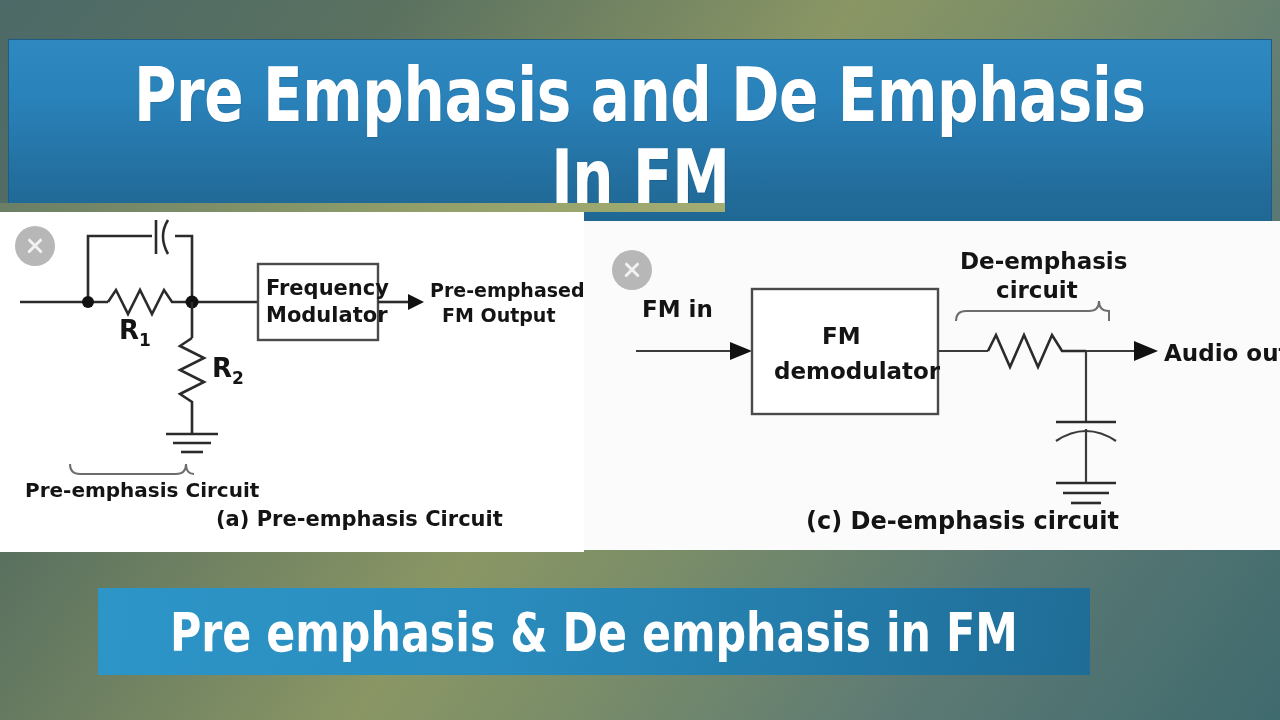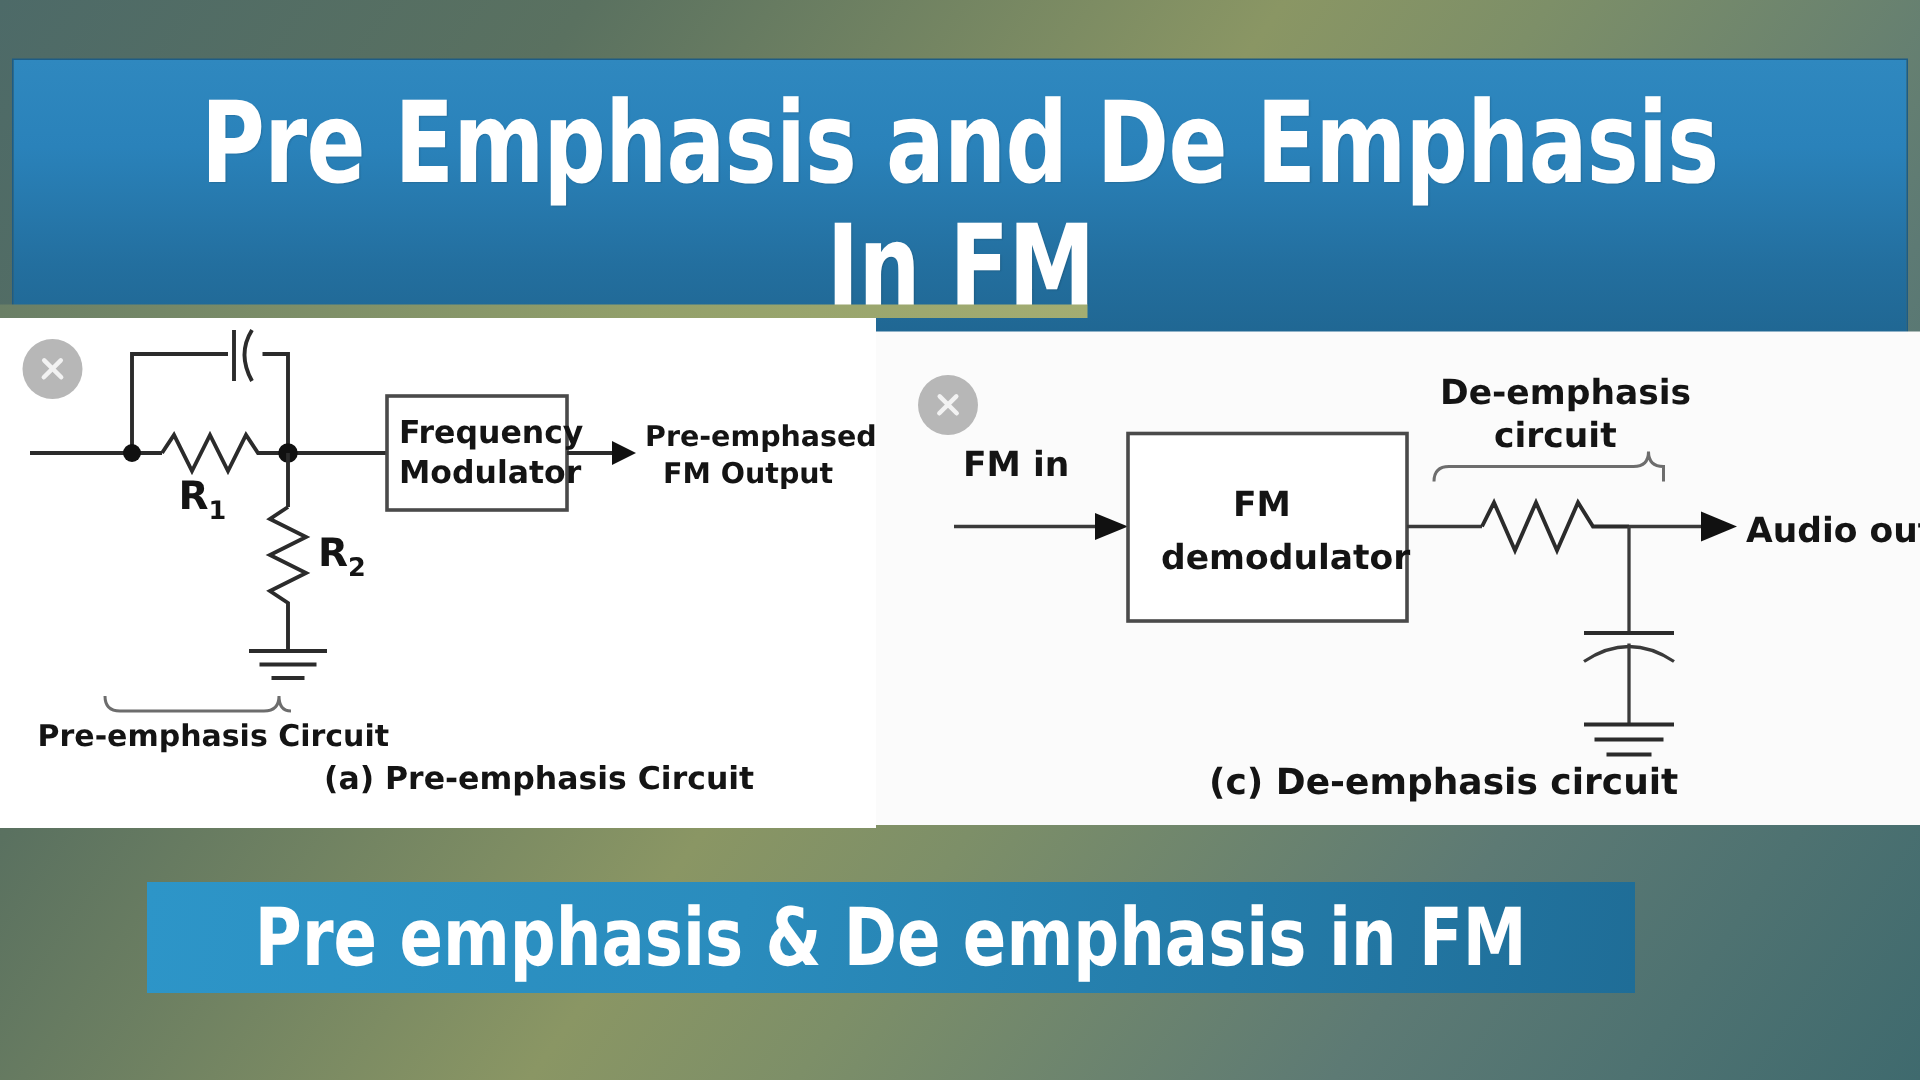--- a/index.html
+++ b/index.html
@@ -86,21 +86,21 @@
   .lbl {
     font-family: "DejaVu Sans", sans-serif;
     font-weight: bold;
     fill: #141414;
   }
 
   
   #caption-bar {
     position: absolute;
     left: 98px; top: 588px;
-    width: 992px; height: 74px;
+    width: 992px; height: 87px;
     background: linear-gradient(100deg, #2d95c8 0%, #2a8cbd 40%, #1f6d97 100%);
     display: flex; align-items: center; justify-content: center;
   }
   #caption-bar .ctext {
     color: #ffffff;
     font-family: "DejaVu Sans", sans-serif;
     font-weight: bold;
     font-size: 46px;
     line-height: 50px;
     letter-spacing: 0px;

